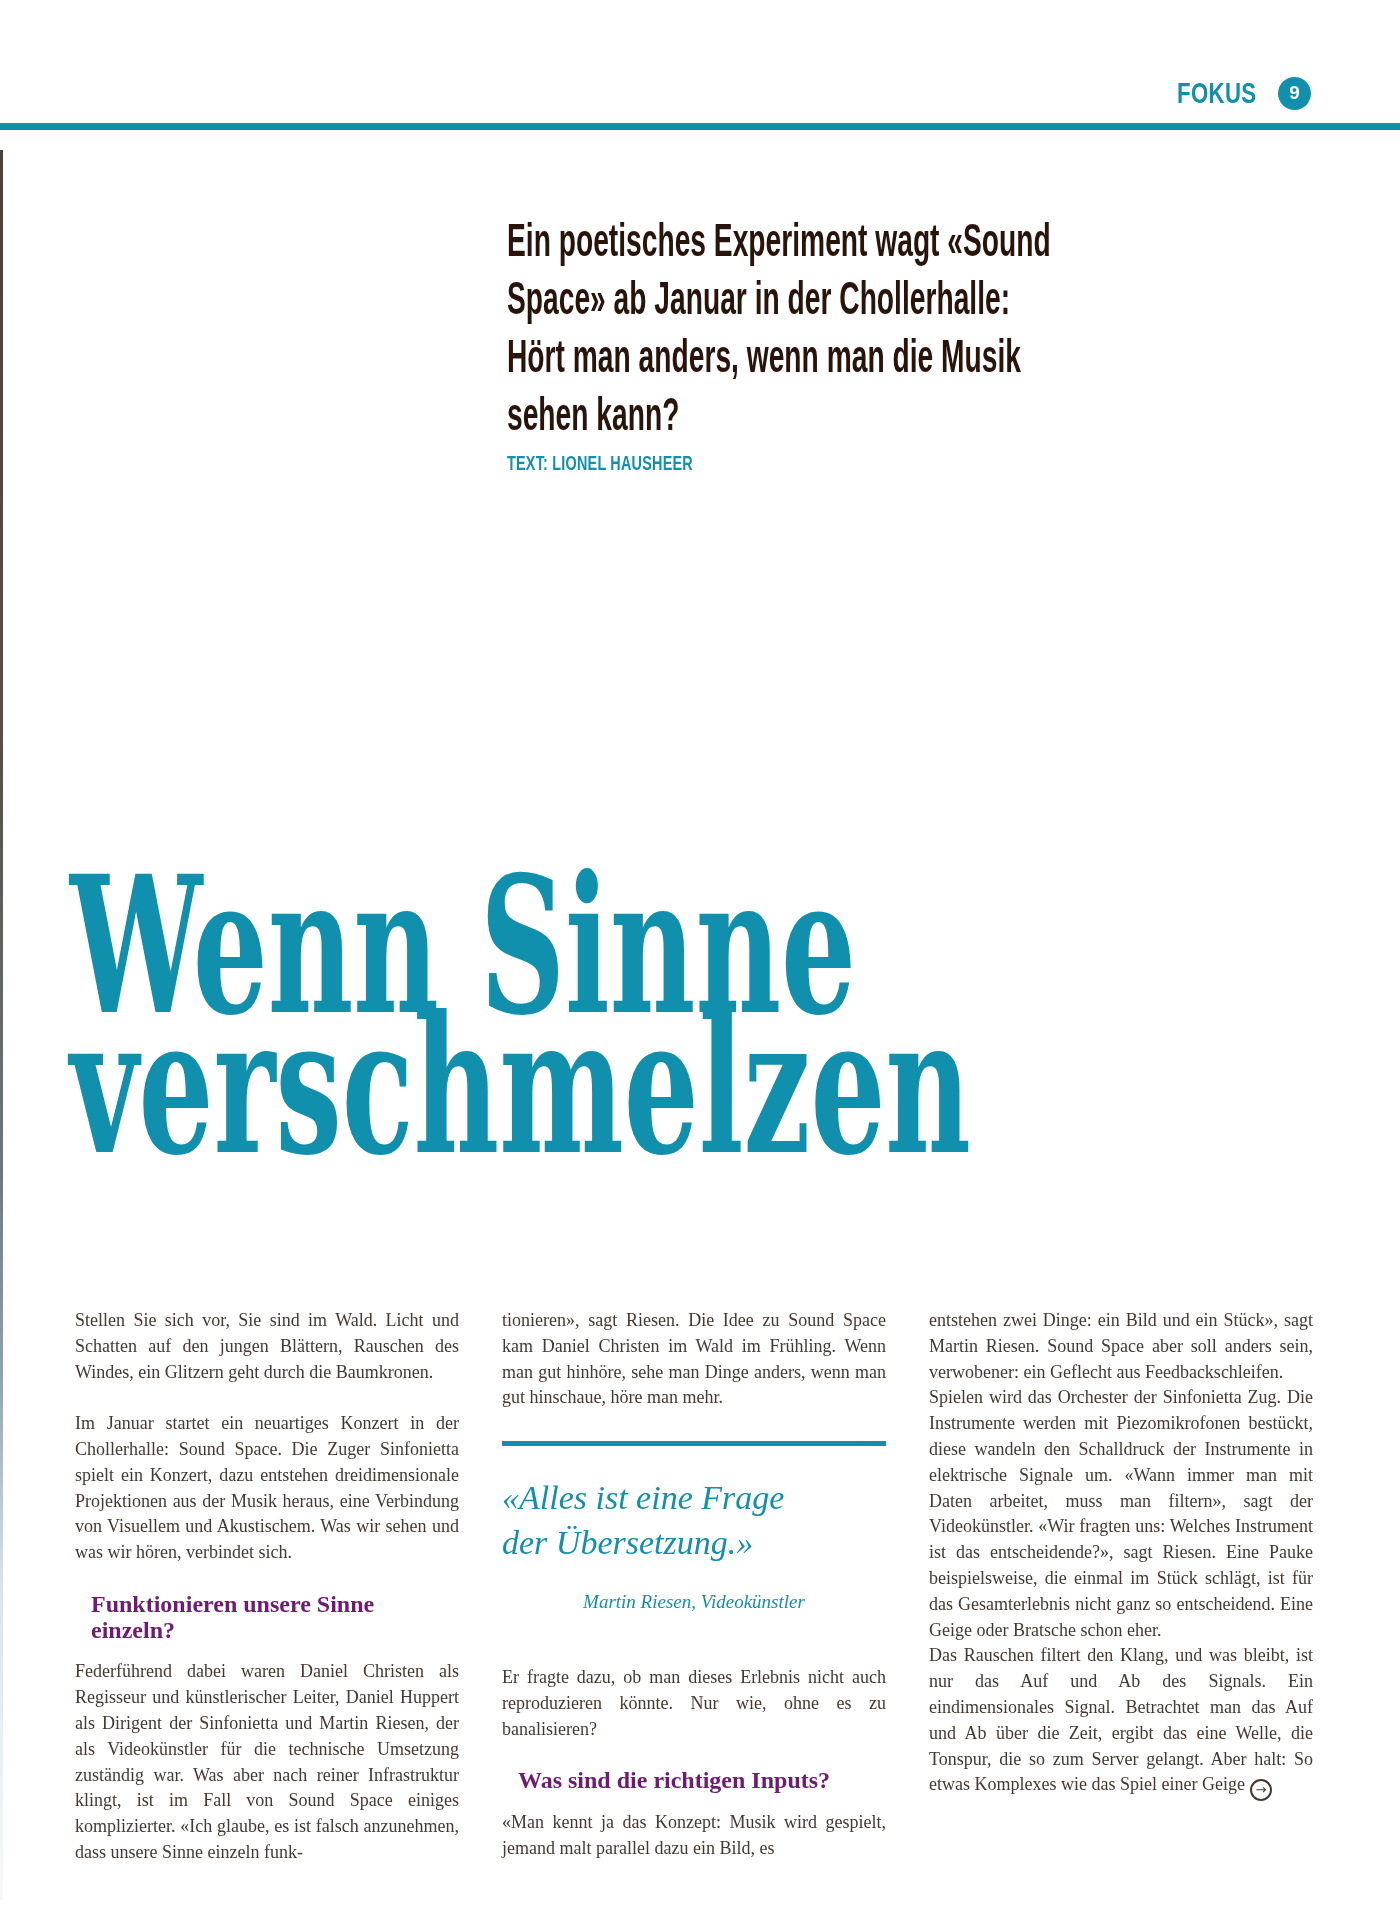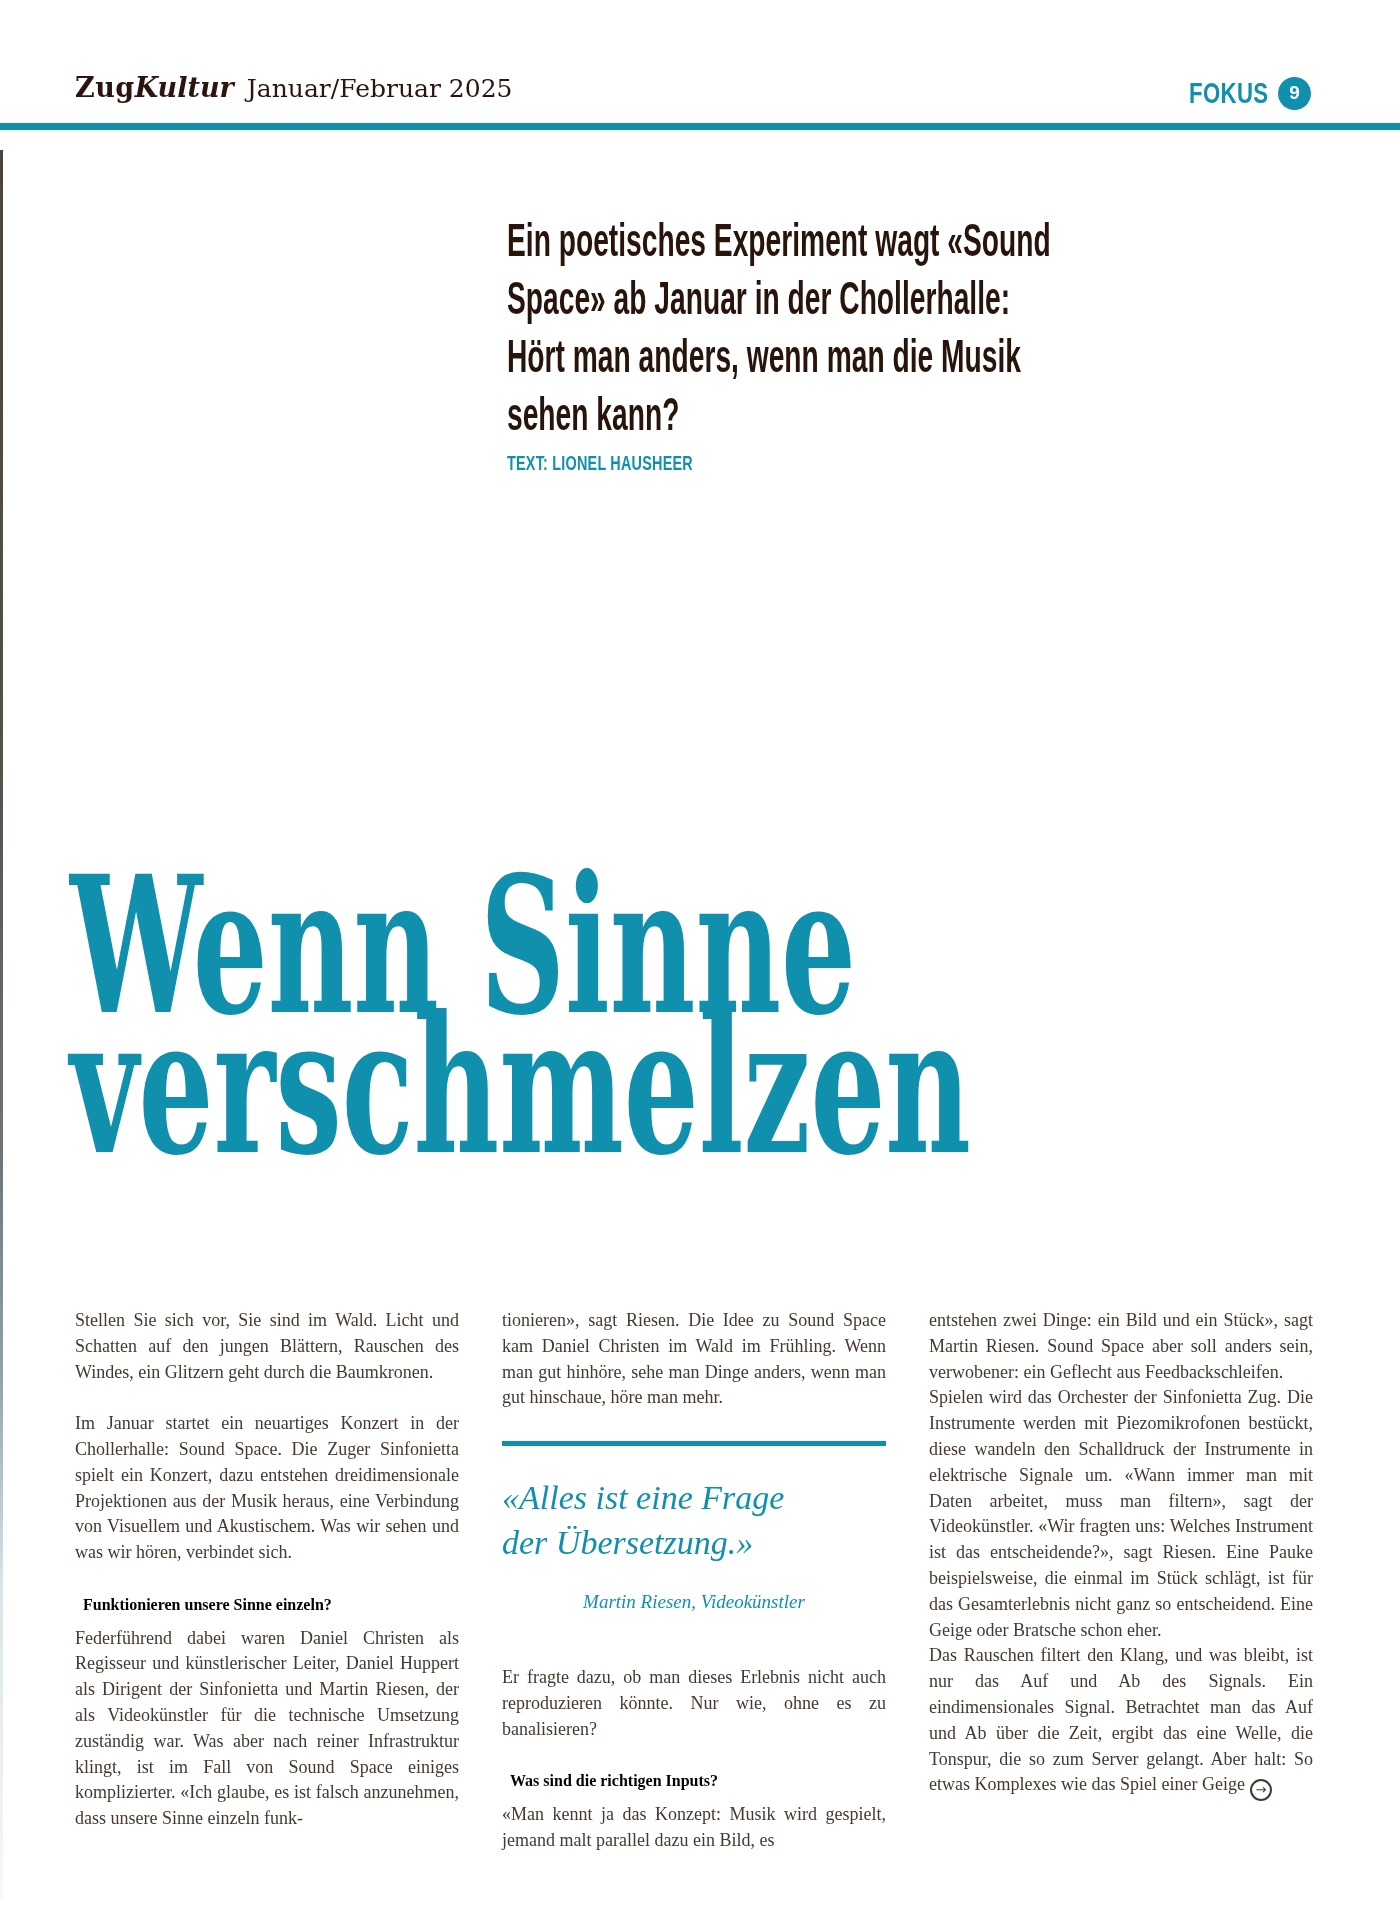--- a/index.html
+++ b/index.html
@@ -17,21 +17,21 @@
   
   .edge{
     position:absolute;left:0;top:150px;width:3px;height:1750px;
     background:linear-gradient(#4b433c 0%,#55504a 35%,#6f767b 58%,#8fa3ad 70%,rgba(150,175,188,.35) 82%,rgba(150,175,188,.08) 100%);
   }
   
   .masthead{position:absolute;left:75px;top:72px;display:flex;align-items:baseline;color:var(--logo-ink);}
   .logo-zug{font-family:"DejaVu Serif",serif;font-weight:bold;font-size:27px;letter-spacing:.5px;}
   .logo-kultur{font-family:"DejaVu Serif",serif;font-weight:bold;font-style:italic;font-size:27px;margin-right:13px;}
   .issue{font-family:"DejaVu Serif",serif;font-size:25px;}
-  .section-area{position:absolute;right:89px;top:76px;display:flex;align-items:center;gap:10px;}
+  .section-area{position:absolute;right:89px;top:76px;display:flex;align-items:center;gap:22px;}
   .fokus{
     font-family:"Liberation Sans",sans-serif;font-weight:bold;font-size:30px;color:var(--accent);
     display:inline-block;transform:scaleX(.74);transform-origin:100% 50%;letter-spacing:.5px;
   }
   .badge{
     width:33px;height:33px;border-radius:50%;background:var(--accent);color:#fff;
     display:flex;align-items:center;justify-content:center;
     font-family:"Liberation Sans",sans-serif;font-weight:bold;font-size:19px;
   }
   .rule{position:absolute;left:0;top:123px;width:1400px;height:7px;background:var(--accent);}
@@ -55,21 +55,21 @@
   }
   .dt-line{display:block;white-space:nowrap;}
   
   .columns{
     position:absolute;left:75px;top:1308px;width:1238px;
     display:grid;grid-template-columns:1fr 1fr 1fr;column-gap:43px;
     font-size:18px;line-height:25.8px;text-align:justify;color:var(--body-ink);
   }
   .columns p{margin:0;}
   .columns p.sp{margin-bottom:25.8px;}
-  .subhead{margin:8px;font-size:16px;line-height:25.8px;font-weight:bold;color:#000000;text-align:left;}
+  .subhead{margin:16px;font-size:24px;line-height:25.8px;font-weight:bold;color:#701a75;text-align:left;}
   
   .quote-block{margin:30px 0 50px;}
   .quote-rule{width:100%;height:5px;background:var(--accent);}
   .quote-text{
     margin-top:29px;font-family:"Liberation Serif",serif;font-style:italic;
     font-size:34px;line-height:45px;color:var(--accent);white-space:pre-line;text-align:left;
   }
   .quote-attr{
     margin-top:24px;font-family:"Liberation Serif",serif;font-style:italic;
     font-size:19px;color:var(--accent);text-align:center;
@@ -82,25 +82,20 @@
     margin-left:5px;vertical-align:-4px;
   }
 </style>
 </head>
 <body>
 
 <div class="page">
 
   <div class="edge"></div>
 
-  <div class="masthead">
-    <span class="logo-zug">Zug</span>
-    <span class="logo-kultur">Kultur</span>
-    <span class="issue">Januar/Februar 2025</span>
-  </div>
   <div class="section-area">
     <span class="fokus">FOKUS</span>
     <span class="badge">9</span>
   </div>
   <div class="rule"></div>
 
   <h1 class="kicker">Ein poetisches Experiment wagt «Sound
 Space» ab Januar in der Chollerhalle:
 Hört man anders, wenn man die Musik
 sehen kann?</h1>

